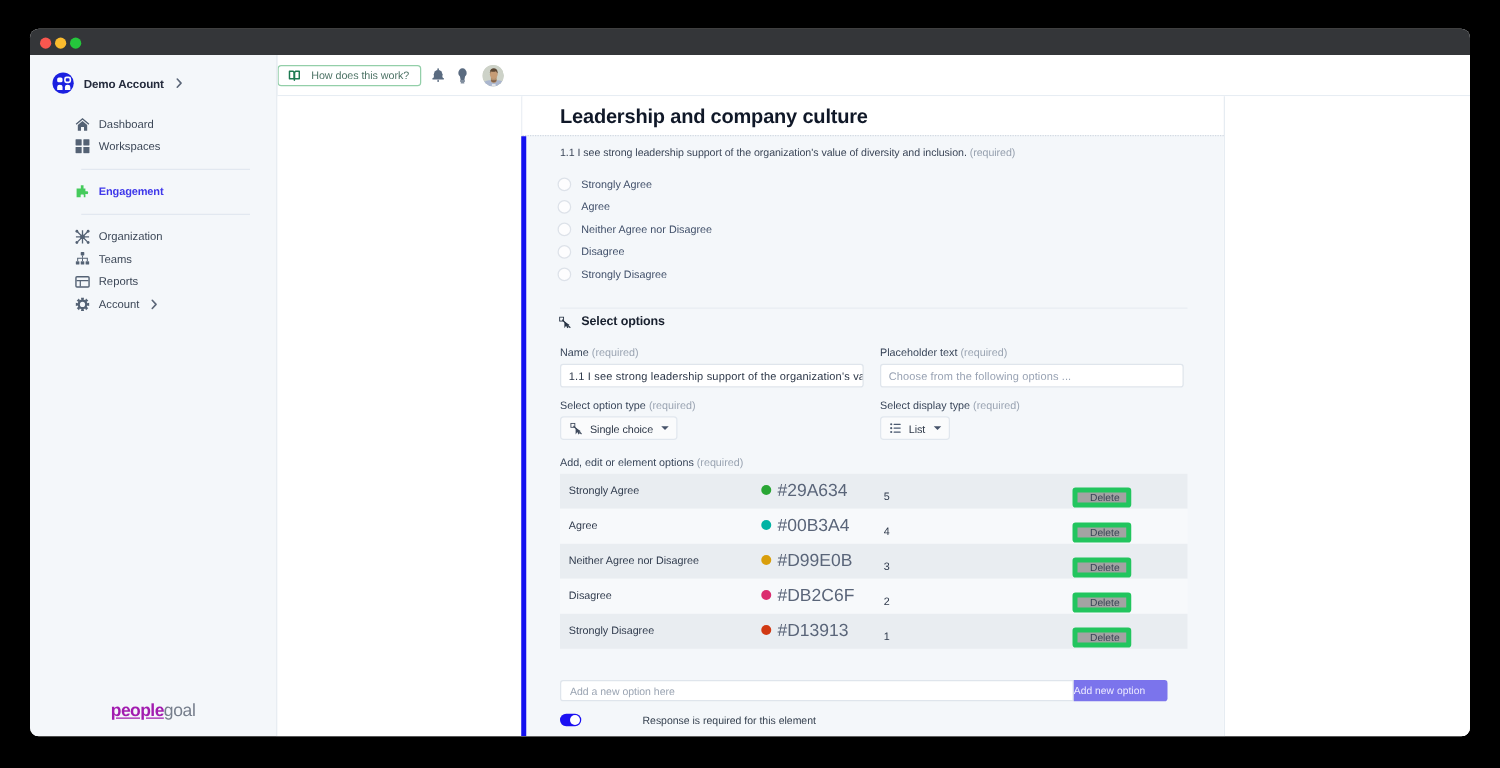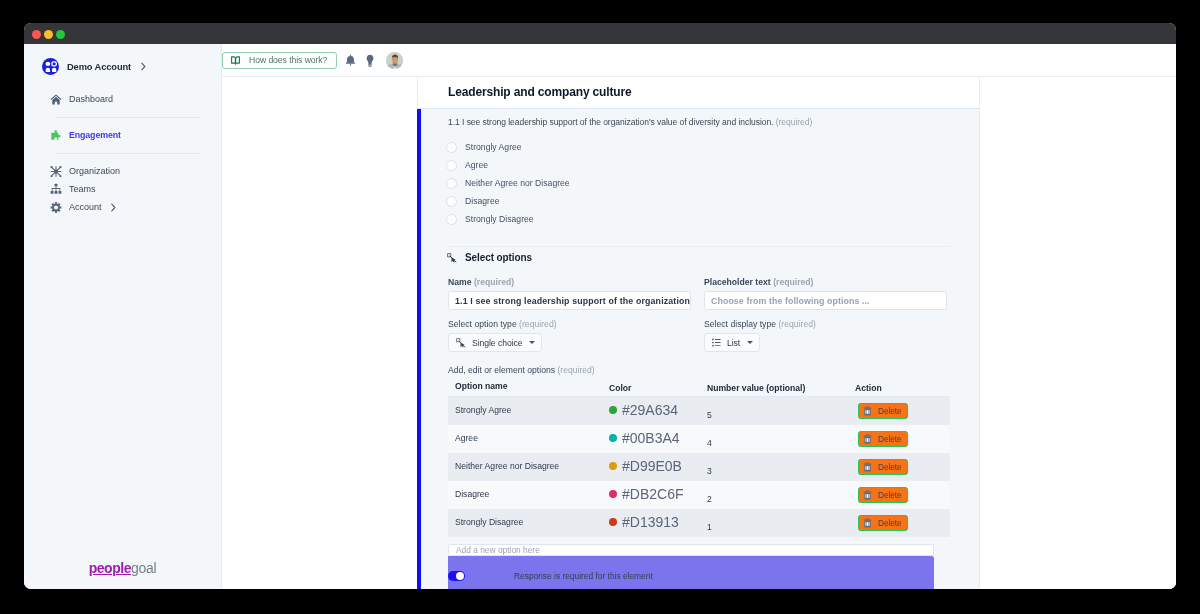--- a/index.html
+++ b/index.html
@@ -22,21 +22,21 @@
 
   
   .sidebar { width:198px; background:#f4f7fa; border-right:1px solid #e4eaf0;
              position:relative; flex:0 0 198px; }
   .acct { display:flex; align-items:center; position:absolute; left:18px; top:14px; }
   .acct-logo { width:17px; height:17px; border-radius:50%; background:#1b20e0;
                display:flex; align-items:center; justify-content:center; flex:0 0 17px; }
   .acct-name { font-size:9.3px; font-weight:bold; color:#242b3c; margin-left:8px; letter-spacing:-0.1px;}
   .acct-chev { margin-left:9px; display:flex; align-items:center; }
 
-  .nav { position:absolute; left:10px; right:0; top:46px; }
+  .nav { position:absolute; left:0; right:0; top:46px;padding-left:20px; }
   .navitem { display:flex; align-items:center; height:18px; padding-left:17px; }
   .navicon { width:12px; height:12px; flex:0 0 12px; display:flex; align-items:center; justify-content:center;
              margin-left:-1px; }
   .navlabel { font-size:9px; color:#3c4757; margin-left:7px; letter-spacing:0.0px;
               line-height:18px; white-space:nowrap; }
   .navitem.active .navlabel { color:#3f38ea; font-weight:bold; font-size:8.8px; letter-spacing:-0.1px; }
   .navsep { height:1px; background:#e2e8f0; margin:9px 21px 8px 21px; }
 
   .pg-logo { position:absolute; left:0; right:0; bottom:13px; text-align:center;
              font-size:14px; font-weight:bold; letter-spacing:-0.45px; }
@@ -58,21 +58,21 @@
            margin-right:8px; }
   .avatar { width:17px; height:17px; border-radius:50%; overflow:hidden; margin-left:3px;
             position:relative; background:#c8cdc2; }
 
   .content { flex:1; display:flex; min-height:0; position:relative; }
   .leftpane { width:196px; flex:0 0 196px; border-right:1px solid #e6ecf2; background:#fff; }
   .panel { width:562px; flex:0 0 562px; border-right:1px solid #e6ecf2; background:#fff;
            position:relative; }
   .rightpane { flex:1; background:#fff; }
 
-  .panel-title { font-size:12px; font-weight:bold; color:#101828; position:absolute;
+  .panel-title { font-size:16px; font-weight:bold; color:#101828; position:absolute;
                  left:30px; top:8px; letter-spacing:-0.15px; }
   .qcard { position:absolute; left:0; right:0; top:31px; bottom:0;
            border-top:1px dotted #d2d9e2; background:#f4f7fa; }
   .accent { position:absolute; left:-1px; top:32px; bottom:0; width:4px; background:#1310f0; z-index:3; }
   .qtext { position:absolute; left:30px; top:8px; font-size:8.5px; color:#3b4658;
            letter-spacing:-0.04px; white-space:nowrap; }
   .qtext .req { color:#97a1af; }
   .radios { position:absolute; left:28px; top:29px; }
   .radio-row { display:flex; align-items:center; height:18px; }
   .radio-dot { width:11px; height:11px; border-radius:50%; border:1px solid #dde2e9;
@@ -82,21 +82,21 @@
   
   .selopts { position:absolute; left:0; right:0; top:143px; }
   .so-sep { position:absolute; left:30px; right:29px; top:-6px; height:1px; background:#e8edf2; }
   .so-head { display:flex; align-items:center; padding-left:29px; }
   .so-ico { display:flex; align-items:center; }
   .so-title { font-size:10px; font-weight:bold; color:#18202e; margin-left:8px;
               letter-spacing:-0.1px; }
   .fld, .fld2 { position:absolute; }
   .fld-l { left:30px; width:243px; }
   .fld-r { left:286px; width:243px; }
-  .fld { top:25px;font-weight:bold; }
+  .fld { top:25px; }
   .fld2 { top:67px; }
   .flab { font-size:8.6px; color:#39465a; margin-bottom:4px; letter-spacing:0.02px; }
   .flab .req { color:#9aa4b2; }
   .finput { height:19px; border:1px solid #dfe5ec; border-radius:2.5px; background:#fff;
             overflow:hidden; display:flex; align-items:center; padding:0 6px; }
   .fval { font-size:8.8px; color:#2b3647; white-space:nowrap; letter-spacing:0.15px; }
   .fph { font-size:8.8px; color:#98a2b3; white-space:nowrap; letter-spacing:0.1px; }
   .ddown { display:inline-flex; align-items:center; height:19px; background:#fafbfc;
            border:1px solid #e1e7ee; border-radius:3px; padding:0 6px 0 7px; }
   .dd-ico { display:flex; align-items:center; }
@@ -113,25 +113,25 @@
   .trow.odd { background:#e9edf1; }
   .trow.even { background:#f7f9fb; }
   .c1 { width:161px; flex:0 0 161px; padding-left:7px; padding-bottom:3px; }
   .c2 { width:98px; flex:0 0 98px; display:flex; align-items:center; }
   .c3 { width:148px; flex:0 0 148px; }
   .c4 { flex:1; }
   .td { font-size:8.6px; color:#303b4d; }
   .swatch { width:8px; height:8px; border-radius:50%; flex:0 0 8px; margin-bottom:3px; }
   .hexval { font-size:14px; color:#5a6579; margin-left:5px; margin-bottom:3px; }
   .numval { font-size:8.6px; color:#303b4d; margin-top:8px; }
-  .delbtn { display:inline-flex; align-items:center; height:16px; border:1px solid #22c55e;
-            border-radius:2.5px; background:#f97316; padding:0 5px 0 4px; margin-left:3px; }
+  .delbtn { display:inline-flex; align-items:center; height:16px; border:4px solid #22c55e;
+            border-radius:2.5px; background:#a3a3a3; padding:0 5px 0 4px; margin-left:3px;flex-direction:column; }
   .delbtn .dtxt { font-size:8.2px; color:#3a4456; margin-left:6px; }
 
-  .addrow { position:absolute; left:30px; right:45px; top:292px; display:flex; height:17px;flex-direction:column; }
+  .addrow { position:absolute; left:30px; right:45px; top:292px; display:flex; height:17px; }
   .addinput { flex:1; border:1px solid #dfe5ec; border-radius:2.5px 0 0 2.5px; background:#fff;
               display:flex; align-items:center; padding-left:7px; font-size:8.4px; color:#9aa4b2; }
   .addbtn { flex:0 0 75px; background:#7b74ec; border-radius:0 2.5px 2.5px 0; display:flex;
             align-items:center; font-size:8.2px; color:#eceaff;
             letter-spacing:0.05px; }
   .togrow { position:absolute; left:30px; top:319px; display:flex; align-items:center;gap:40px; }
   .toggle { width:17px; height:10px; border-radius:5px; background:#1b10f2; position:relative;
             flex:0 0 17px; }
   .toggle .knob { position:absolute; width:8px; height:8px; border-radius:50%; background:#fff;
                   top:1px; left:8px; }
@@ -168,20 +168,31 @@
       <div class="nav">
         <div class="navitem">
           <span class="navicon">
             <svg width="13" height="13" viewBox="0 0 16 16" fill="#546274">
               <path d="M8 1.2L0.7 7.35l0.95 1.15L8 2.95l6.35 5.55 0.95-1.15z"></path>
               <path d="M8 4.3l5.0 4.3v6.2H9.6v-3.9H6.4v3.9H3.0V8.6z"></path>
             </svg>
           </span>
           <span class="navlabel">Dashboard</span>
         </div>
+        <div class="navitem">
+          <span class="navicon">
+            <svg width="12" height="12" viewBox="0 0 16 16" fill="#546274">
+              <rect x="0.6" y="0.6" width="6.5" height="6.5" rx="0.5"></rect>
+              <rect x="8.9" y="0.6" width="6.5" height="6.5" rx="0.5"></rect>
+              <rect x="0.6" y="8.9" width="6.5" height="6.5" rx="0.5"></rect>
+              <rect x="8.9" y="8.9" width="6.5" height="6.5" rx="0.5"></rect>
+            </svg>
+          </span>
+          <span class="navlabel">Workspaces</span>
+        </div>
         <div class="navsep"></div>
         <div class="navitem active">
           <span class="navicon">
             <svg width="13" height="13" viewBox="0 0 16 16" fill="#45cb5c">
               <path d="M6.2 1.0h2.9v3.4h2.0v3.0h1.1a1.5 1.5 0 1 1 0 2.9h-1.1v3.5H9.1v-3.1H6.2v3.1H1.7V4.4h4.5z"></path>
               <path d="M6.2 11.4h2.9V14.8H6.2z" fill="#f4f7fa"></path>
             </svg>
           </span>
           <span class="navlabel">Engagement</span>
         </div>
@@ -206,20 +217,29 @@
               <rect x="6.1" y="0.9" width="3.8" height="3.6" rx="0.7"></rect>
               <path d="M7.45 4.5h1.1v2.3h-1.1z"></path>
               <path d="M2.3 6.8h11.4v1.1H2.3z"></path>
               <path d="M2.3 7.5h1.1v3.0H2.3zM7.45 7.5h1.1v3.0h-1.1zM12.6 7.5h1.1v3.0h-1.1z"></path>
               <rect x="0.9" y="10.6" width="3.8" height="3.6" rx="0.7"></rect>
               <rect x="6.1" y="10.6" width="3.8" height="3.6" rx="0.7"></rect>
               <rect x="11.3" y="10.6" width="3.8" height="3.6" rx="0.7"></rect>
             </svg>
           </span>
           <span class="navlabel">Teams</span>
+        </div>
+        <div class="navitem">
+          <span class="navicon">
+            <svg width="13" height="13" viewBox="0 0 16 16">
+              <rect x="1.0" y="2.6" width="14.0" height="10.8" rx="1.1" fill="none" stroke="#546274" stroke-width="1.5"></rect>
+              <path d="M1.6 5.9h12.8v1.3H1.6zM5.0 6.5h1.3v6.5H5.0z" fill="#546274"></path>
+            </svg>
+          </span>
+          <span class="navlabel">Reports</span>
         </div>
         <div class="navitem">
           <span class="navicon">
             <svg width="13" height="13" viewBox="0 0 16 16" fill="#546274">
               <path d="M6.30 0.90 L9.70 0.90 L9.16 2.83 L10.84 3.53 L11.81 1.78 L14.22 4.19 L12.47 5.16 L13.17 6.84 L15.10 6.30 L15.10 9.70 L13.17 9.16 L12.47 10.84 L14.22 11.81 L11.81 14.22 L10.84 12.47 L9.16 13.17 L9.70 15.10 L6.30 15.10 L6.84 13.17 L5.16 12.47 L4.19 14.22 L1.78 11.81 L3.53 10.84 L2.83 9.16 L0.90 9.70 L0.90 6.30 L2.83 6.84 L3.53 5.16 L1.78 4.19 L4.19 1.78 L5.16 3.53 L6.84 2.83 Z"></path>
               <circle cx="8" cy="8" r="2.75" fill="#f4f7fa"></circle>
             </svg>
           </span>
           <span class="navlabel">Account</span>
           <span class="acct-chev" style="margin-left:8px">
@@ -366,26 +386,20 @@
                         <rect x="4.4" y="11.1" width="9.0" height="1.5" rx="0.6"></rect>
                     </svg>
                   </span>
                   <span class="dd-txt">List</span>
                   <span class="dd-car"></span>
                 </div>
               </div>
 
               <div class="tbl-lab"><span>Add, edit or element options</span> <span class="req">(required)</span></div>
               <div class="tbl">
-                <div class="thead">
-                    <div class="th c1">Option name</div>
-                    <div class="th c2">Color</div>
-                    <div class="th c3">Number value (optional)</div>
-                    <div class="th c4">Action</div>
-                  </div>
                 <div class="tbody">
                     <div class="trow odd">
                       <div class="td c1">Strongly Agree</div>
                       <div class="c2">
                         <span class="swatch" style="background: rgb(41, 166, 52);"></span>
                         <span class="hexval">#29A634</span>
                       </div>
                       <div class="c3">
                         <div class="numval">5</div>
                       </div>

